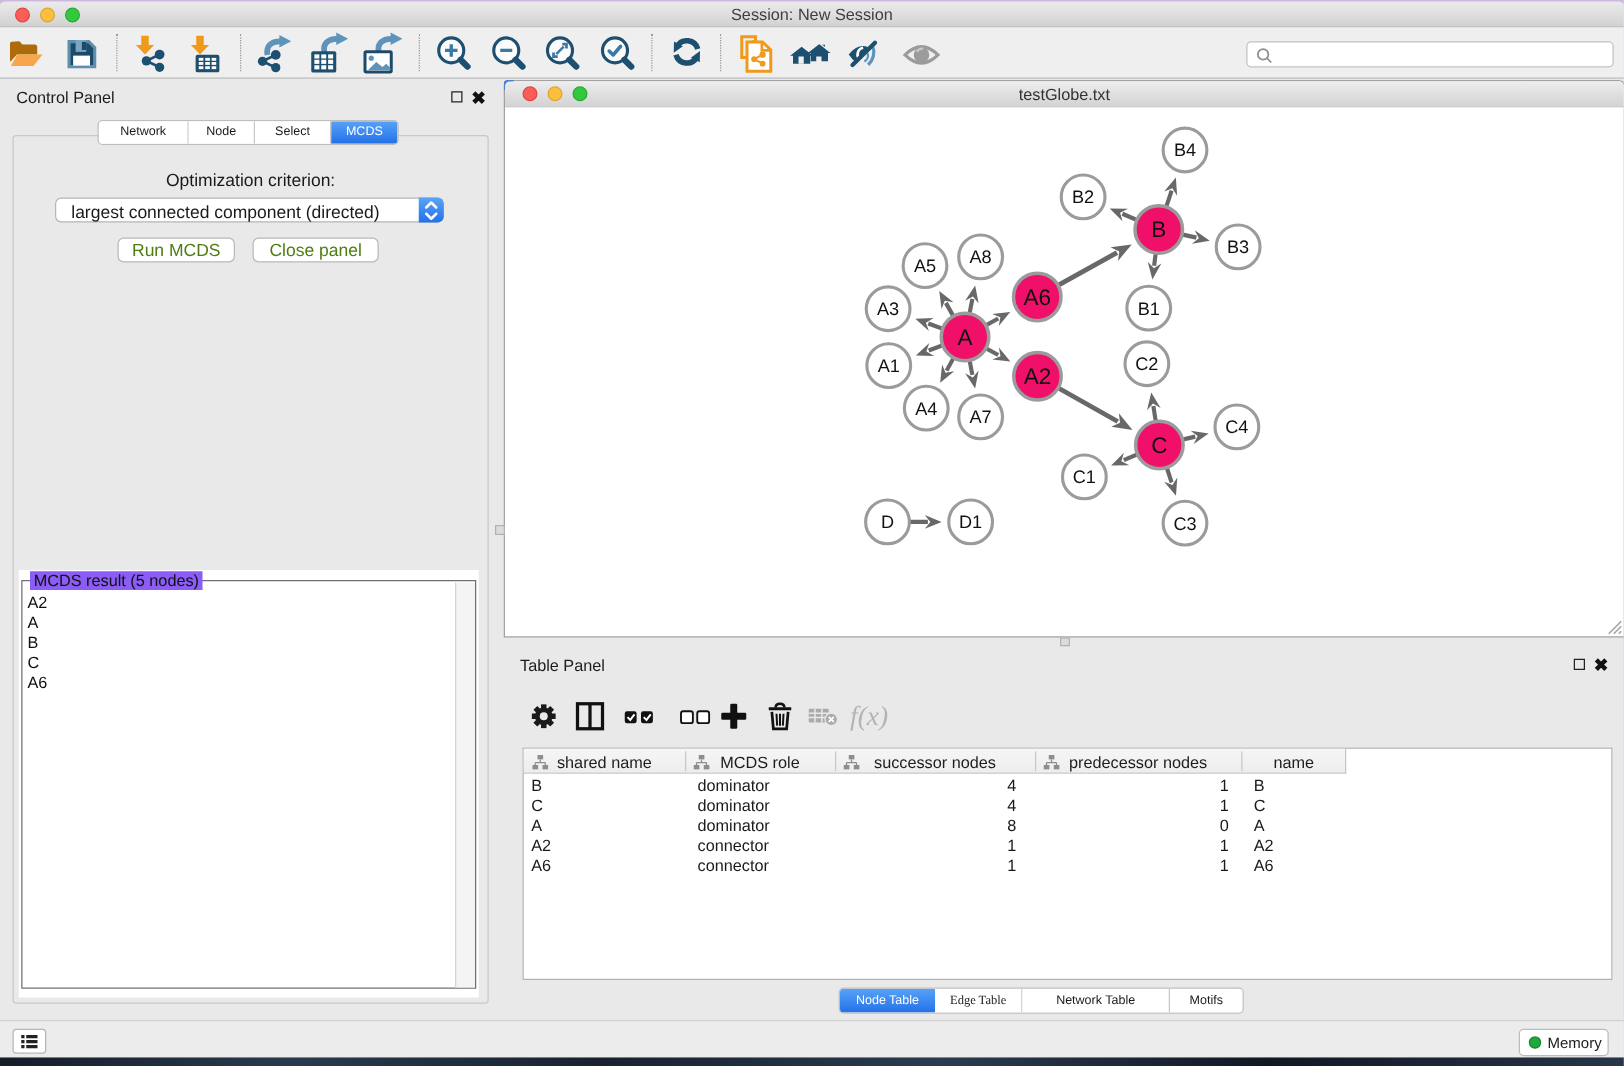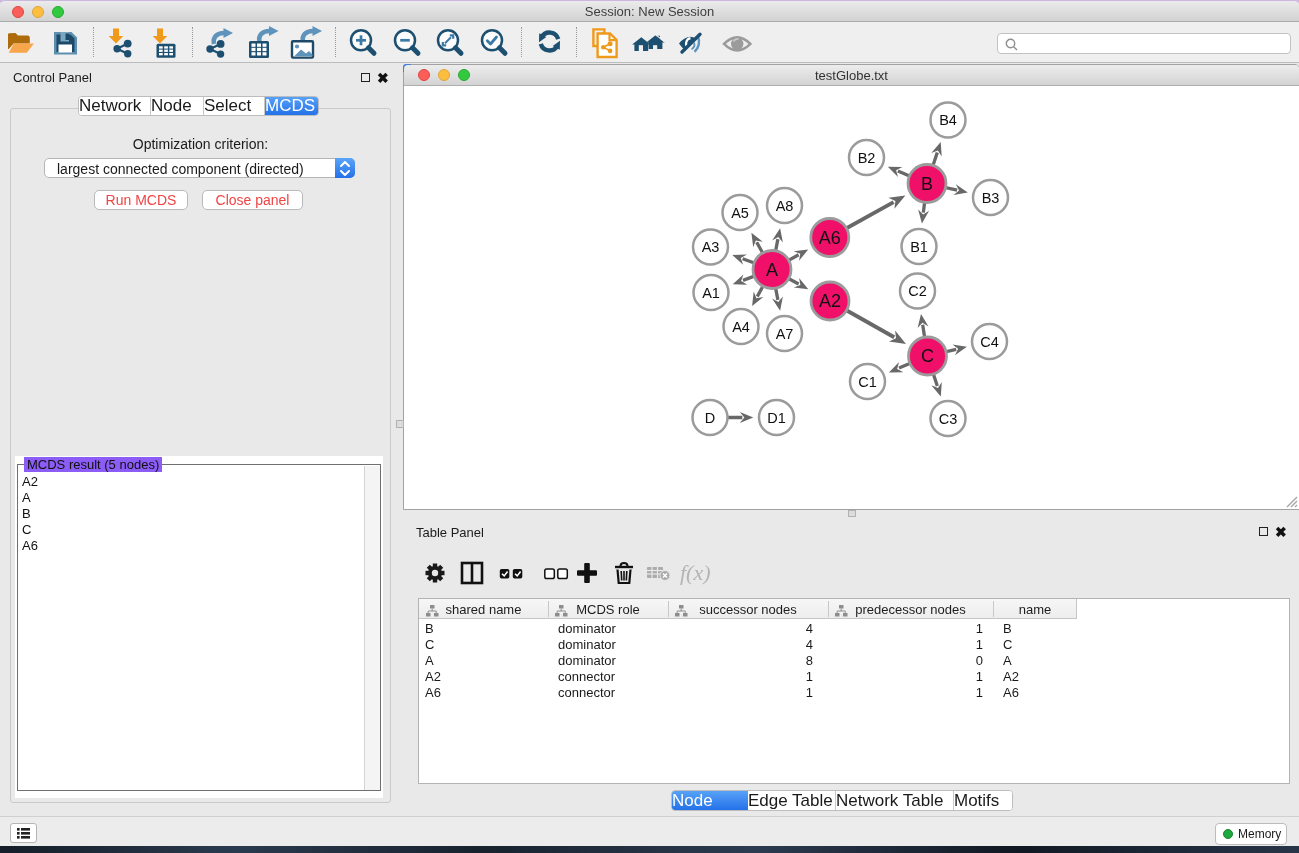--- a/index.html
+++ b/index.html
@@ -22,26 +22,26 @@
   #search { position:absolute; left:997px; top:11px; width:294px; height:21px;
         background:#fff; border:1px solid #c2c2c2; border-radius:4px; }
   
   #cp-title { position:absolute; left:13px; top:70px; font-size:13px; color:#1c1c1c; }
   .winbtn-sq { position:absolute; width:9px; height:9px; border:1.6px solid #222; }
   .winbtn-x  { position:absolute; font-size:14px; font-weight:bold; color:#111; line-height:12px; }
   #cp-panel { position:absolute; left:10px; top:108px; width:381px; height:695px;
         background:#e9e9e9; border:1px solid #c9c9c9; border-radius:3px; }
   .tabgrp { position:absolute; display:flex; height:20px; border:1px solid #bdbdbd;
         border-radius:4px; overflow:hidden; background:#fff; }
-  .tab { font-size:17px; color:#1a1a1a; text-align:left; line-height:18px;
+  .tab { font-size:10px; color:#1a1a1a; text-align:center; line-height:18px;
         border-right:1px solid #c9c9c9; background:#fff; }
   .tab:last-child { border-right:none; }
   .tab.sel { background:linear-gradient(#57a2f7,#2471e9); color:#fff; border-right:none; }
   .btn { position:absolute; background:#fff; border:1px solid #b9b9b9; border-radius:5px;
-        font-size:14px; color:#ef4444; text-align:center; }
+        font-size:14px; color:#4d7c0f; text-align:center; }
   
   #statusbar { position:absolute; left:0; top:816px; width:1299px; height:30px;
         background:#ececec; border-top:1px solid #d0d0d0; }
   #wallpaper { position:absolute; left:0; top:846px; width:1299px; height:7px;
         background:linear-gradient(90deg,#141d28,#2a3a4e 18%,#17222e 37%,#2c3b50 58%,#101823 78%,#273548); }
   
   #netwin { position:absolute; left:403px; top:63.5px; width:897px; height:446px;
         border:1px solid #a2a2a2; border-radius:5px 5px 0 0; background:#fff; }
   #nettitle { position:absolute; left:0; top:0; width:895px; height:21px;
         background:linear-gradient(#ededed,#d3d3d3); border-bottom:1px solid #aeaeae;
@@ -487,21 +487,21 @@
 <div class="cell" style="left:584px;top:70px;">A2</div>
 <div class="cell" style="left:6px;top:86px;">A6</div>
 <div class="cell" style="left:139px;top:86px;">connector</div>
 <div class="cell num" style="left:250px;top:86px;width:144px;">1</div>
 <div class="cell num" style="left:410px;top:86px;width:154px;">1</div>
 <div class="cell" style="left:584px;top:86px;">A6</div>
   </div>
 
   <div class="tabgrp" style="left:671px;top:790px;height:21px;">
     <div class="tab sel" style="width:76px;line-height:19px;">Node Table</div>
-    <div class="tab" style="width:88px;line-height:19px;">Edge Table</div>
+    <div class="tab" style="width:70px;line-height:19px;font-family:Liberation Serif, serif;">Edge Table</div>
     <div class="tab" style="width:118px;line-height:19px;">Network Table</div>
     <div class="tab" style="width:58px;line-height:19px;">Motifs</div>
   </div>
 
   <div id="statusbar">
     <div class="abs" style="left:10px;top:6px;width:27px;height:20px;background:#fff;border:1px solid #b5b5b5;border-radius:3px;">
       <svg width="25" height="18" style="position:absolute;left:0;top:0">
         <g fill="#222">
           <rect x="6" y="4" width="2.6" height="2.6"></rect>
             <rect x="10" y="4" width="9" height="2.6"></rect>

